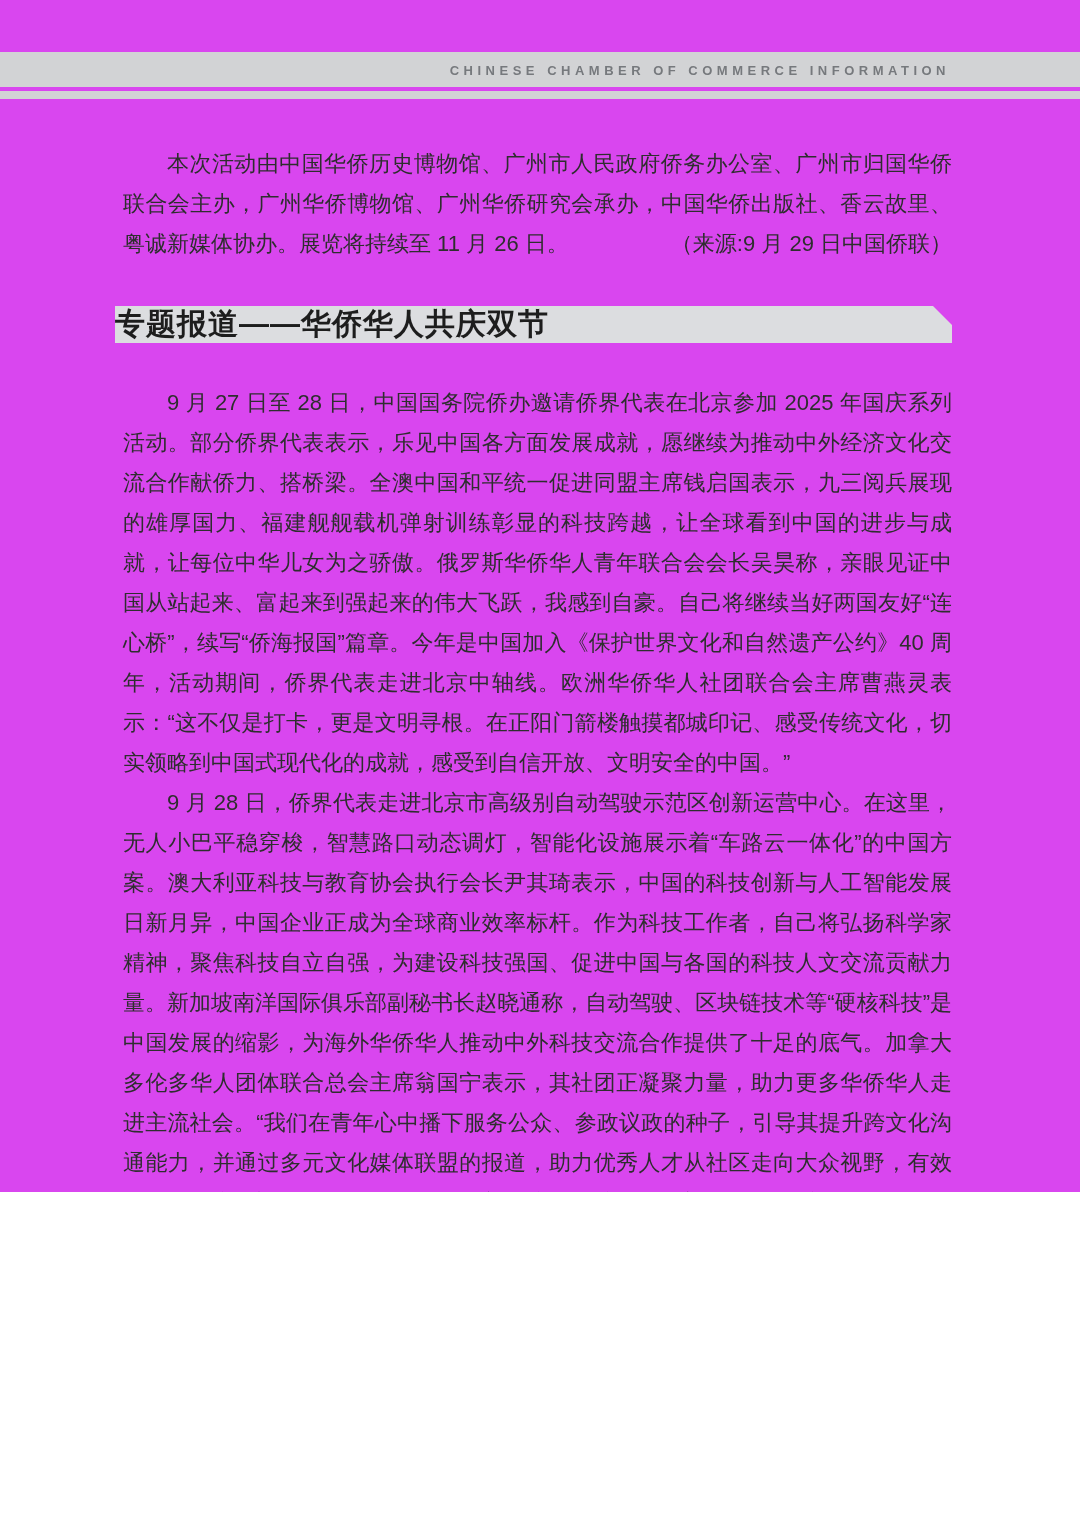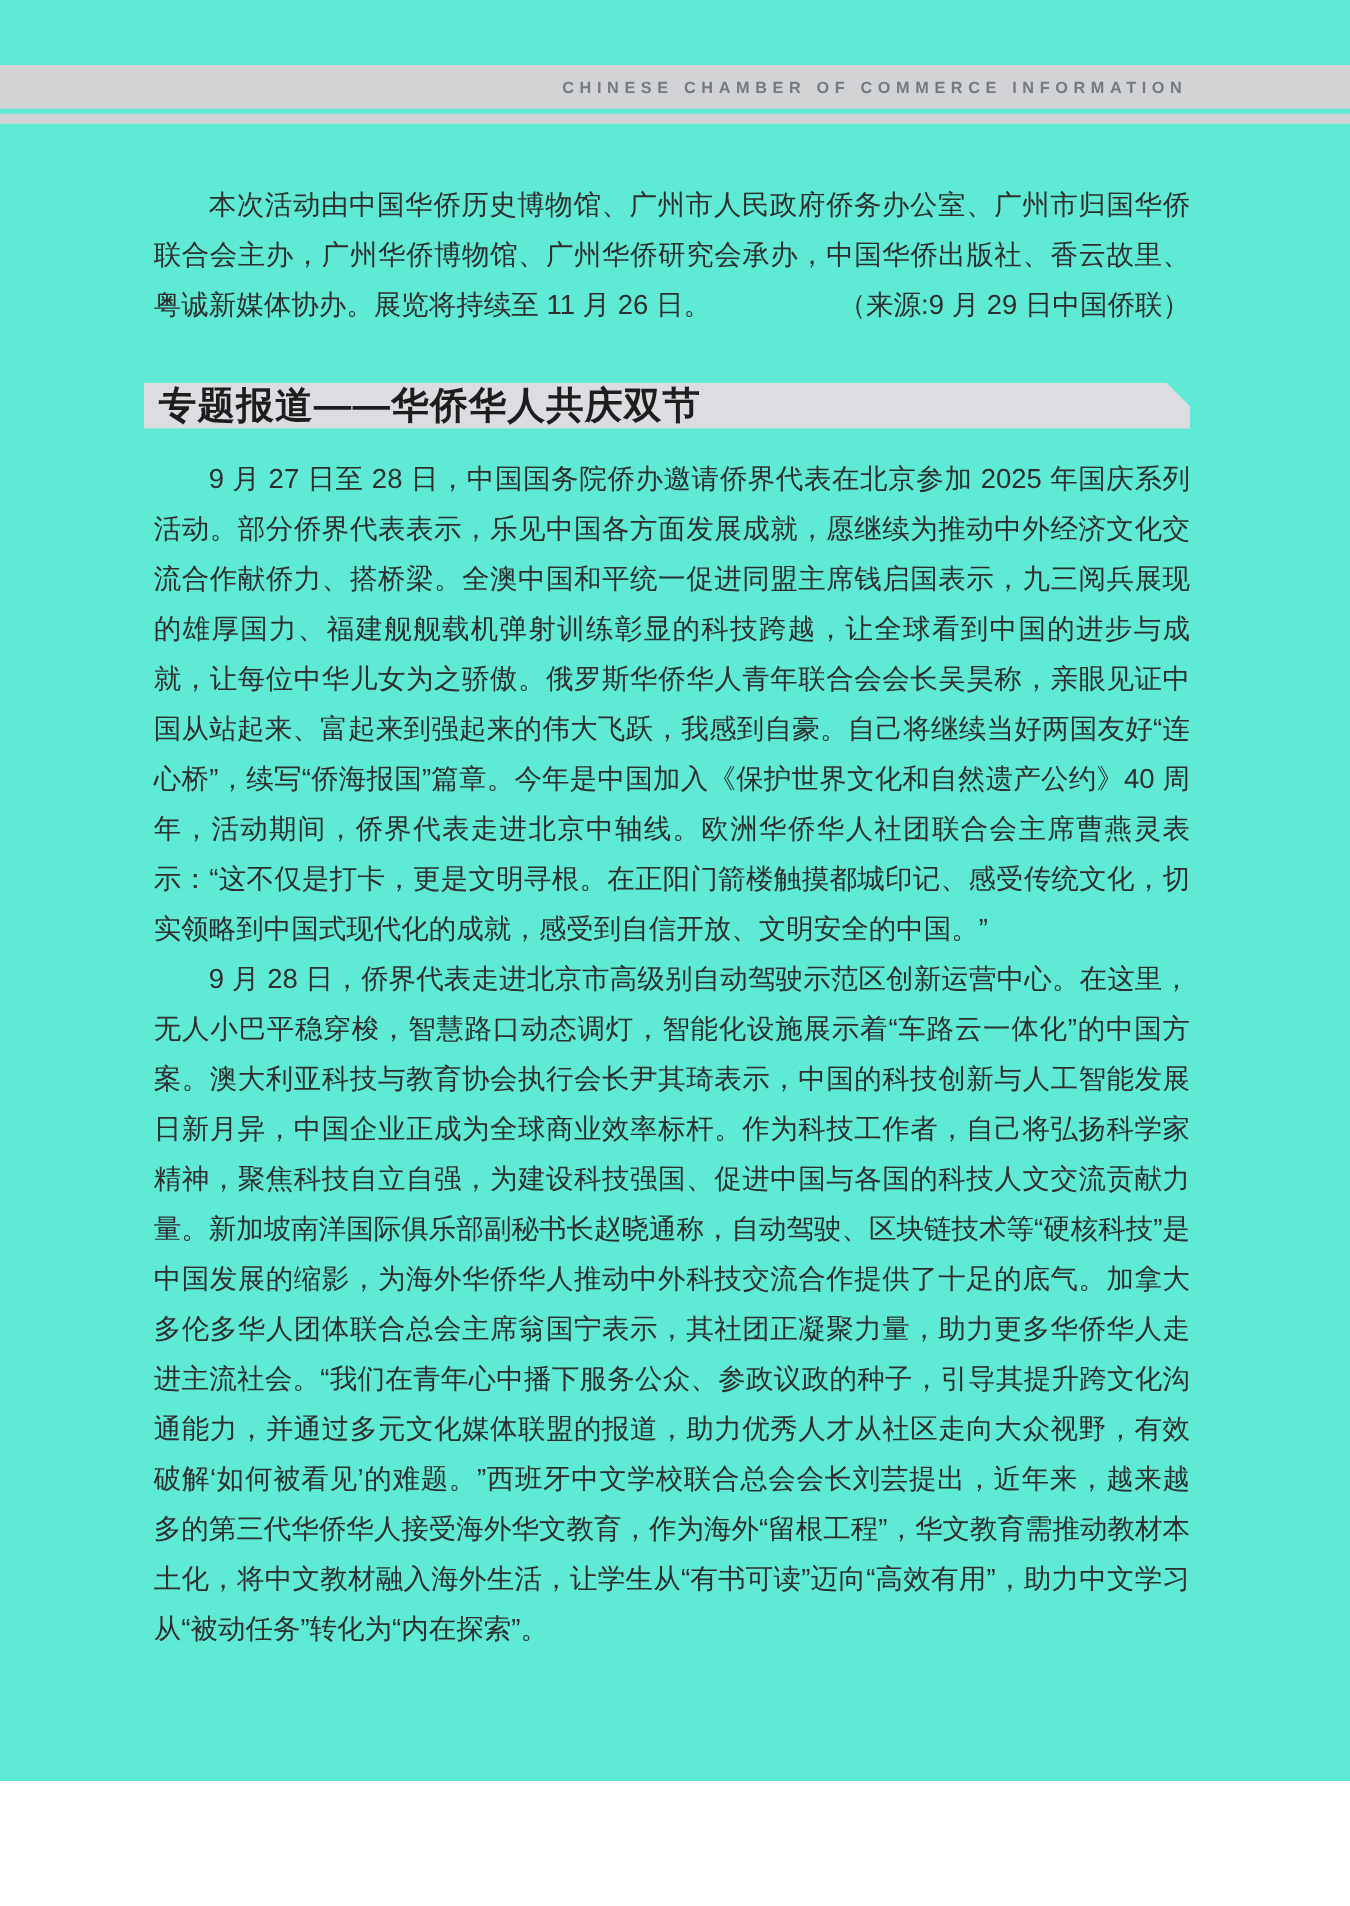--- a/index.html
+++ b/index.html
@@ -3,22 +3,22 @@
 <meta charset="utf-8">
 <style>
   html, body {
     margin: 0;
     padding: 0;
     background: #ffffff;
   }
   .page {
     position: relative;
     width: 1080px;
-    height: 1425px;
-    background: #5eead4;
+    height: 1192px;
+    background: #d946ef;
     font-family: "Liberation Sans", sans-serif;
     color: #2e2e2e;
     overflow: hidden;
   }
   
   .banner {
     position: absolute;
     top: 52px;
     left: 0;
     width: 100%;
@@ -64,21 +64,20 @@
   }
   
   .section-bar {
     margin: 42px 0 0 -8px;
     width: calc(100% + 8px);
     height: 37px;
     background: #dcdde0;
     clip-path: polygon(0 0, calc(100% - 19px) 0, 100% 19px, 100% 100%, 0 100%);
     display: flex;
     align-items: center;
-    padding-left: 12px;
     box-sizing: border-box;
   }
   .section-bar .section-title {
     font-size: 30px;
     font-weight: bold;
     color: #1d1d1d;
     letter-spacing: 1px;
     white-space: nowrap;
   }
   .editor-note {
@@ -100,21 +99,21 @@
     letter-spacing: 0.5px;
   }
   .body-para {
     margin: 0;
     font-size: 22px;
     line-height: 40px;
     text-align: justify;
     text-indent: 2em;
   }
   .body-para.first {
-    margin-top: 20px;
+    margin-top: 40px;
   }
   
   .page-number {
     position: absolute;
     top: 1456px;
     left: 0;
     width: 100%;
     text-align: center;
     font-family: "Liberation Serif", serif;
     font-size: 25px;

